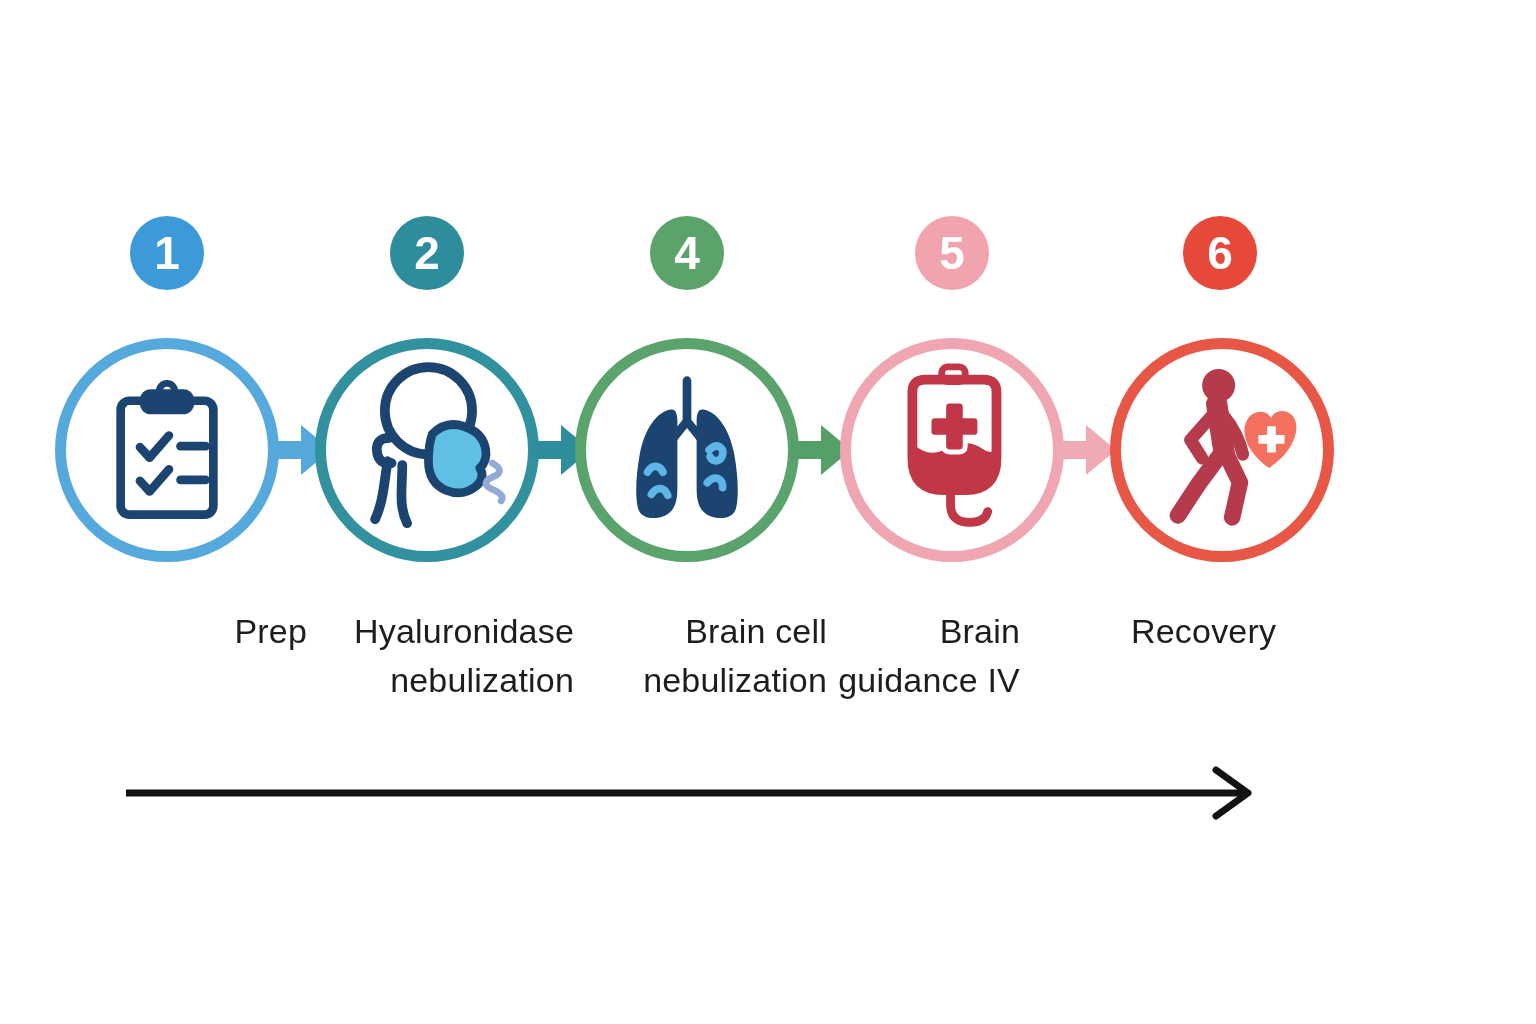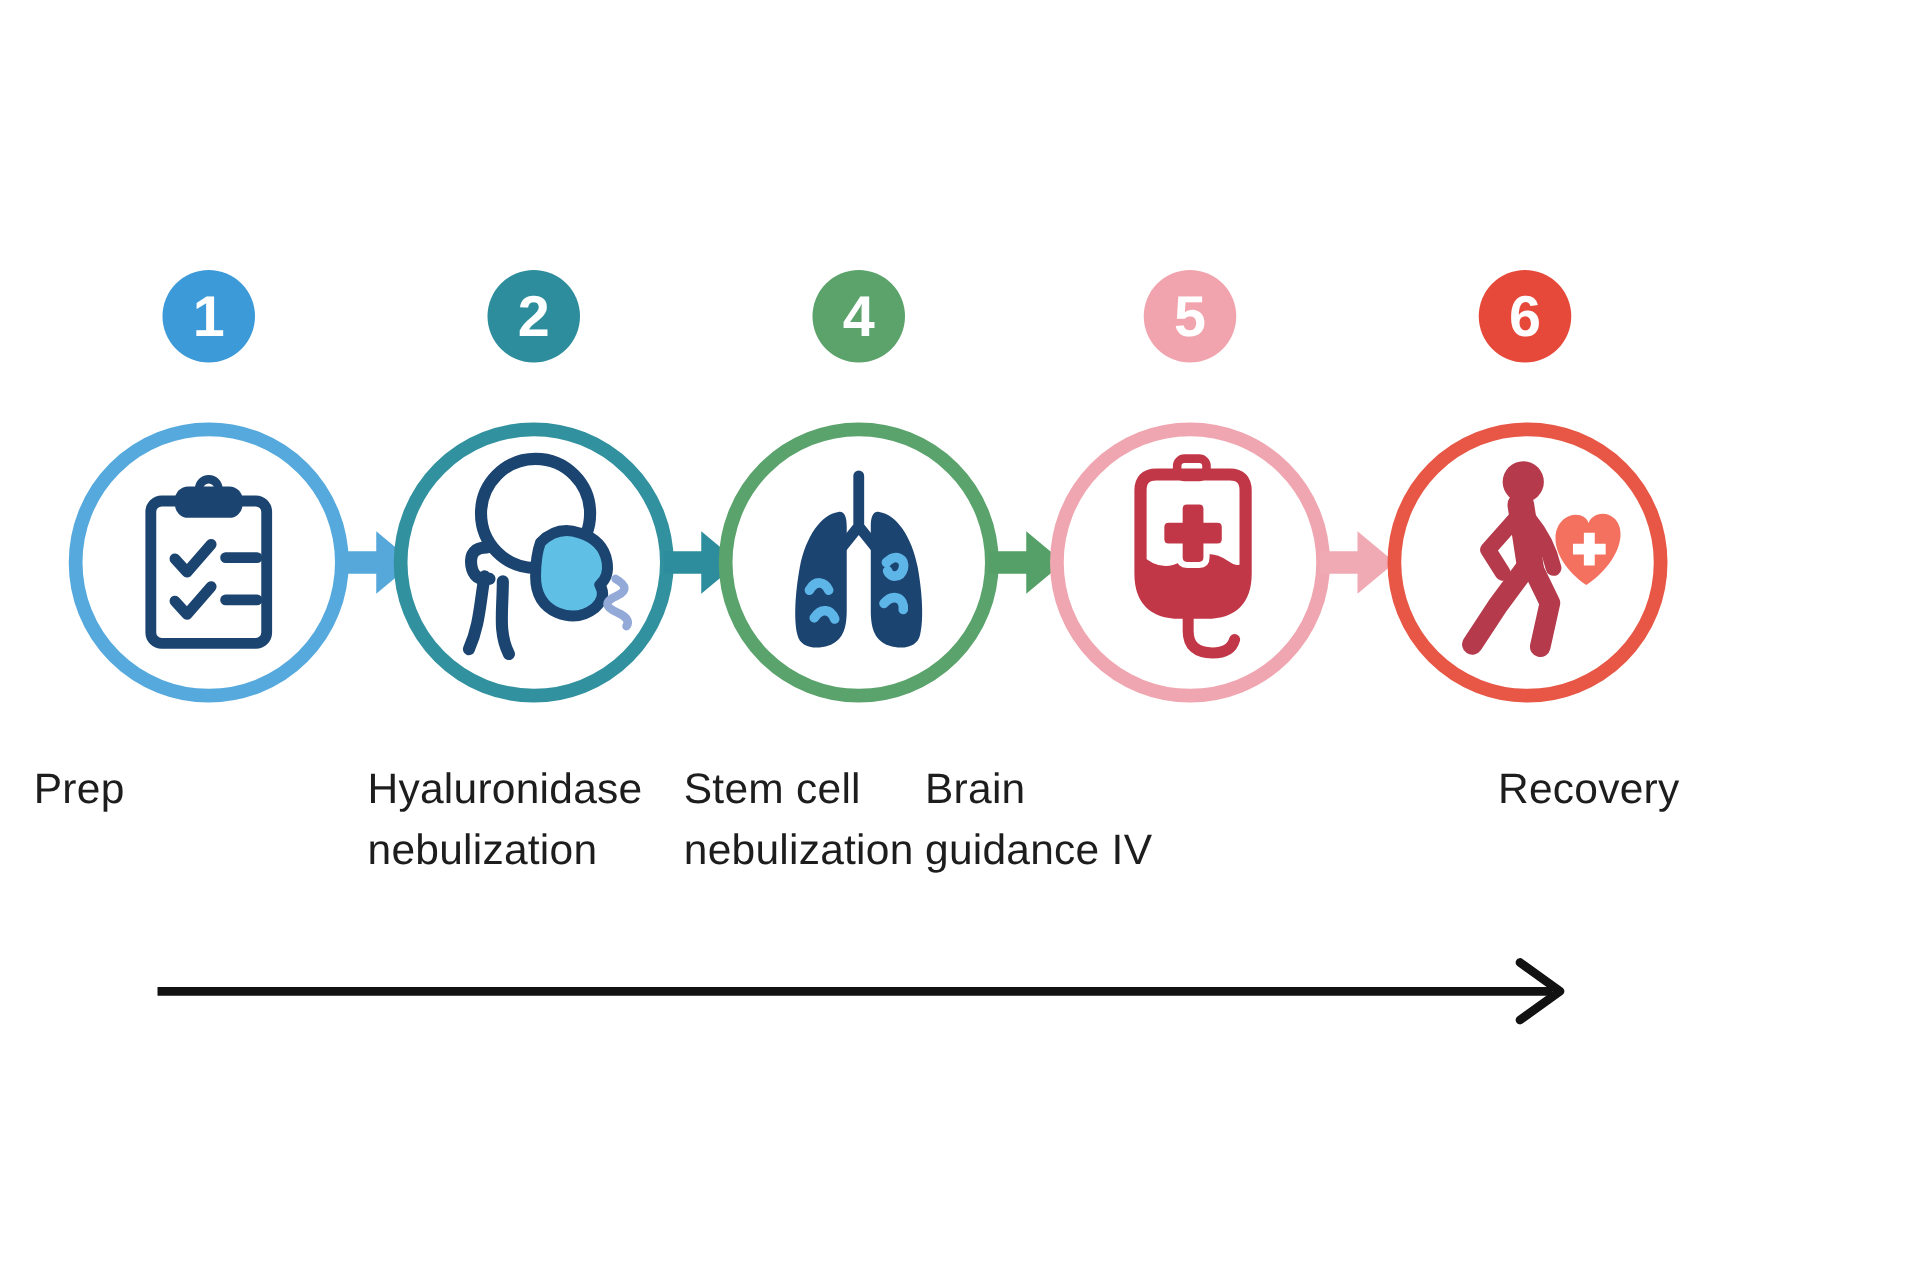--- a/index.html
+++ b/index.html
@@ -10,27 +10,27 @@
   .badge{
     position:absolute;top:216px;width:74px;height:74px;border-radius:50%;
     display:flex;align-items:center;justify-content:center;
     color:#ffffff;font-size:46px;font-weight:bold;line-height:1;
   }
   .ring{
     position:absolute;top:338px;width:202px;height:202px;border:11px solid #999;
     border-radius:50%;background:#ffffff;display:flex;align-items:center;justify-content:center;
   }
   .label{
-    position:absolute;top:607px;width:280px;text-align:left;
+    position:absolute;top:607px;width:280px;text-align:right;
     font-size:34px;line-height:49px;color:#1d1d1d;letter-spacing:0.2px;
   }
   .s1-badge{left:130px}.s2-badge{left:390px}.s3-badge{left:650px}.s4-badge{left:915px}.s5-badge{left:1183px}
   .s1-ring{left:55px}.s2-ring{left:315px}.s3-ring{left:575px}.s4-ring{left:840px}.s5-ring{left:1110px}
   .s1-label{left:27px}.s2-label{left:294px}.s3-label{left:547px}.s4-label{left:740px}
-  .s5-label{left:1131px;text-align:center}
+  .s5-label{left:1131px;text-align:left}
   .connector{position:absolute;top:415px;width:64px;height:70px}
   .c1{left:271px}.c2{left:531px}.c3{left:791px}.c4{left:1056px}
   .timeline{position:absolute;left:120px;top:755px;width:1140px;height:80px}
   
   .navy-stroke{stroke:#1c4470;fill:none;stroke-linecap:round;stroke-linejoin:round}
   .navy-fill{fill:#1c4470}
   .white-fill{fill:#ffffff}
   .lblue-fill{fill:#5fbfe4}
   .lblue-stroke{stroke:#5db5e8;fill:none;stroke-linecap:round;stroke-linejoin:round}
   .breath-stroke{stroke:#93aad9;fill:none;stroke-linecap:round;stroke-linejoin:round}
@@ -102,21 +102,21 @@
         <path d="M81 8 V 50 M81 50 L 65 70 M81 50 L 97 70" class="navy-stroke" stroke-width="9"></path>
         <path d="M64 38 C 50 40 37 58 32 84 C 28 106 27 128 30 140 C 32 150 44 153 56 149 C 67 145 71 136 71 120 L 71 50 C 71 42 69 37 64 38 Z" class="navy-fill"></path>
         <path d="M98 38 C 112 40 125 58 130 84 C 134 106 135 128 132 140 C 130 150 118 153 106 149 C 95 145 91 136 91 120 L 91 50 C 91 42 93 37 98 38 Z" class="navy-fill"></path>
         <path d="M40 103 c 5 -9 13 -7 16 0" class="lblue-stroke" stroke-width="8"></path>
         <path d="M44 126 c 6 -9 14 -7 17 1" class="lblue-stroke" stroke-width="8"></path>
         <path d="M104 80 c 8 -8 16 -3 14 5 c -2 8 -11 8 -13 2" class="lblue-stroke" stroke-width="8"></path>
         <path d="M102 114 c 8 -9 17 -4 16 5" class="lblue-stroke" stroke-width="8"></path>
       </svg>
     </div>
     <div class="label s3-label">
-      <div>Stem cell</div>
+      <div>Brain cell</div>
       <div>nebulization</div>
     </div>
   </div>
 
   <svg class="connector c3" viewBox="0 0 64 70">
     <polygon points="24,4 64,35 24,66" fill="#ffffff"></polygon>
     <rect x="0" y="26" width="32" height="18" fill="#55a068"></rect>
     <polygon points="30,10 60,35 30,60" fill="#55a068"></polygon>
   </svg>
 

